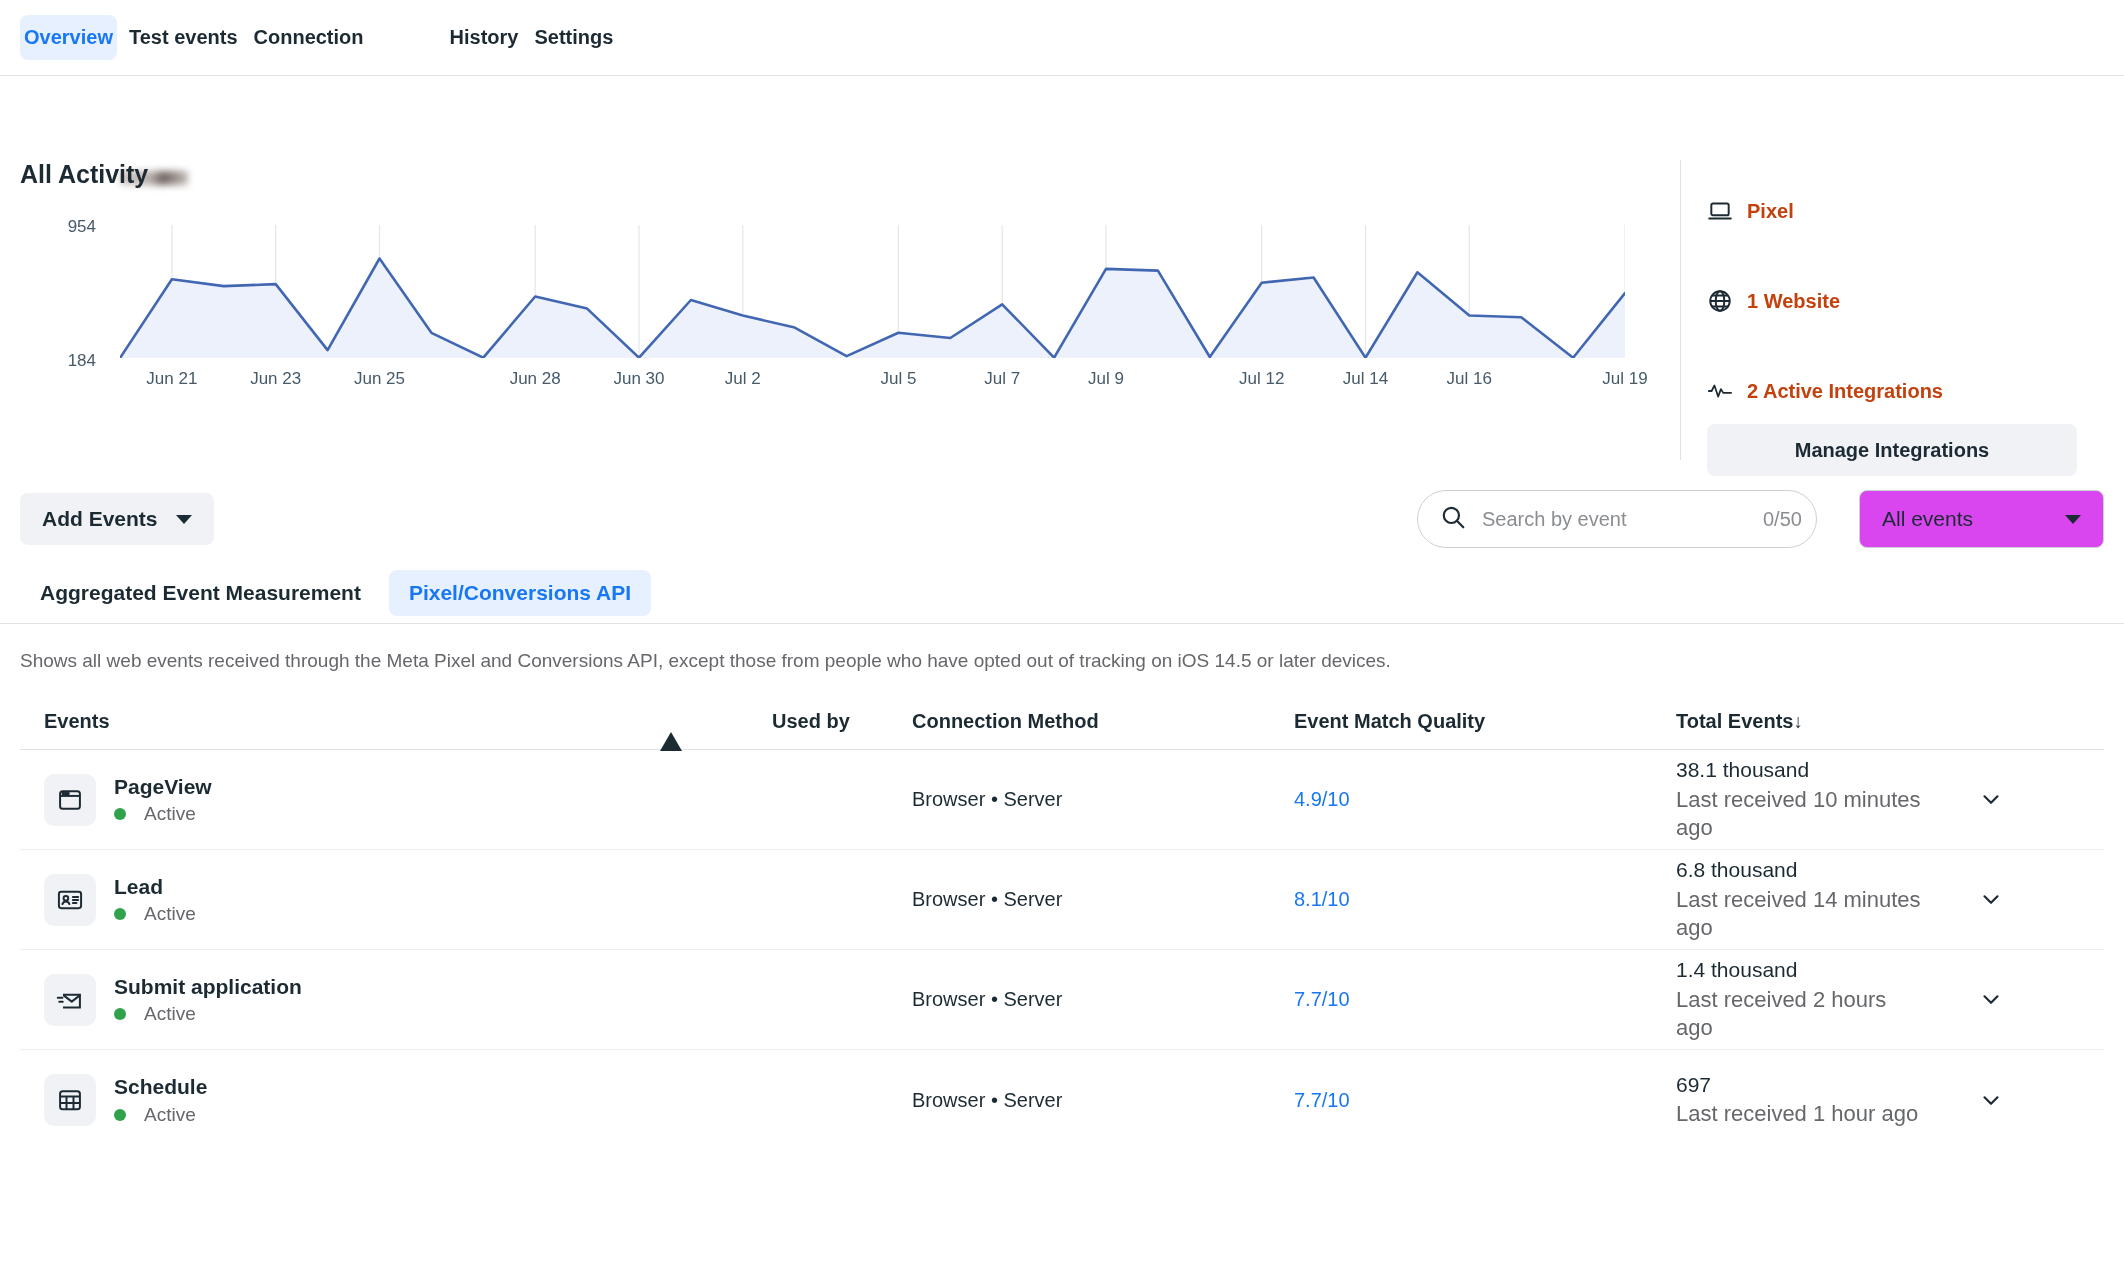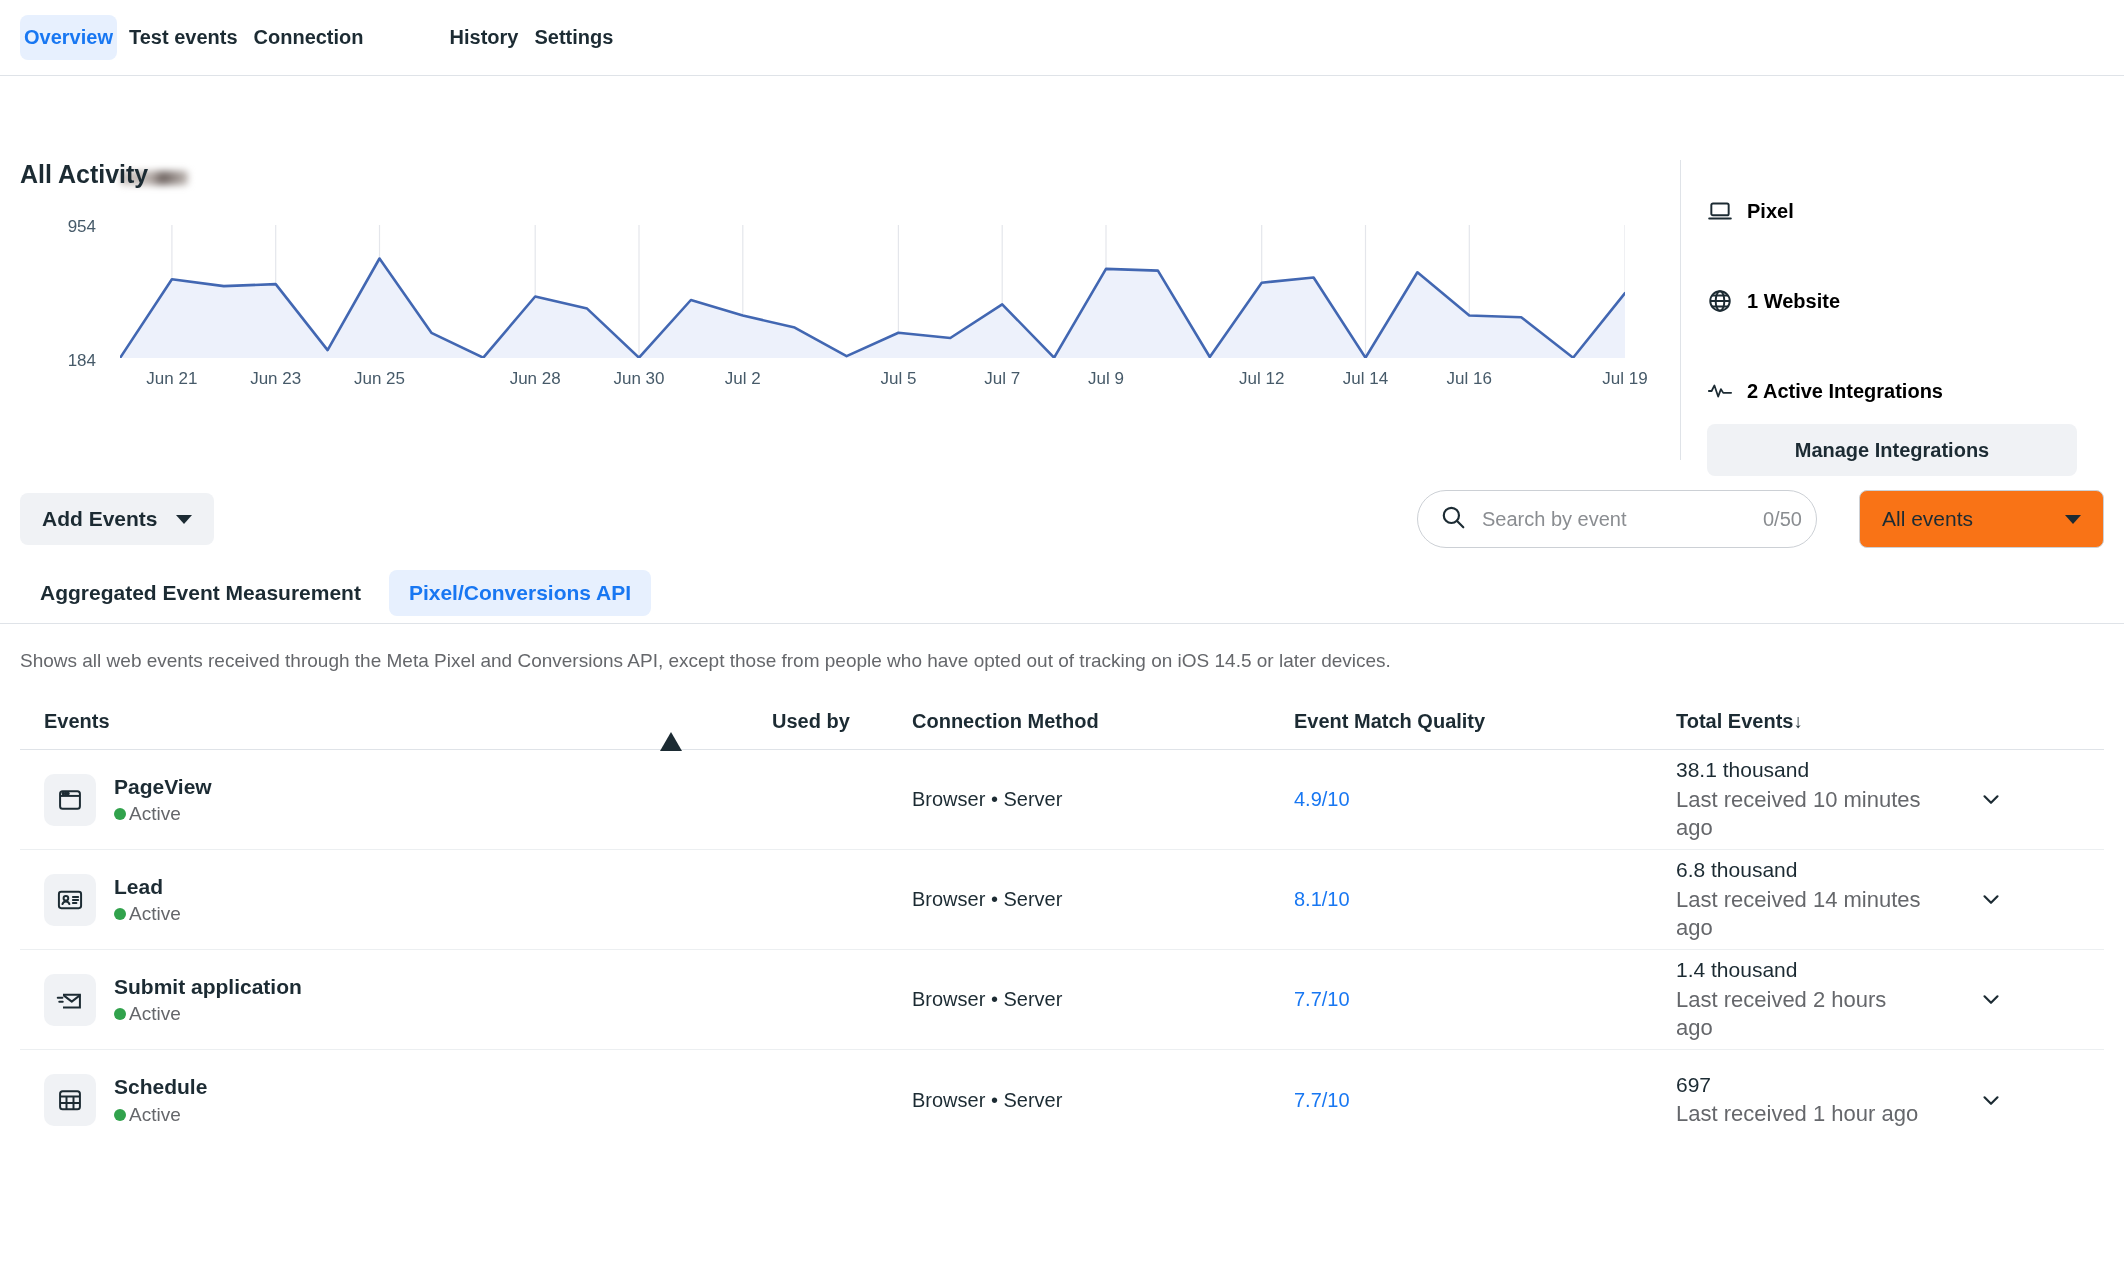--- a/index.html
+++ b/index.html
@@ -95,21 +95,21 @@
     height: 300px;
   }
   .side-row {
     display: flex;
     align-items: center;
     gap: 14px;
     height: 46px;
     margin-bottom: 44px;
   }
   .side-row:nth-child(3) { margin-bottom: 10px; }
-  .side-label { font-size: 20px; font-weight: 700; color: #000000; }
+  .side-label { font-size: 20px; font-weight: 700; color: #c2410c; }
   .side-icon { width: 26px; height: 26px; display: flex; align-items: center; justify-content: center; }
   .manage-btn {
     display: block;
     width: 370px;
     height: 52px;
     line-height: 52px;
     text-align: center;
     background: #f0f2f5;
     border-radius: 8px;
     font-size: 20px;
@@ -170,21 +170,21 @@
   .filter-select {
     margin-left: 42px;
     display: flex; align-items: center;
     width: 245px; height: 58px;
     border: 1px solid #ccd0d5;
     border-radius: 8px;
     padding: 0 22px;
     font-size: 21px;
     color: #1c2b33;
     cursor: pointer;
-    background: #f97316;
+    background: #d946ef;
   }
   .filter-select .spacer2 { flex: 1; }
 
   
   .subtabs {
     display: flex;
     align-items: center;
     padding: 14px 20px 0 20px;
     gap: 8px;
     height: 74px;
@@ -251,21 +251,21 @@
   .trow:last-child { border-bottom: none; }
   .ev-cell { display: flex; align-items: center; gap: 18px; }
   .ev-icon {
     width: 52px; height: 52px;
     background: #f0f2f5;
     border-radius: 10px;
     display: flex; align-items: center; justify-content: center;
     flex: none;
   }
   .ev-name { font-size: 21px; font-weight: 700; color: #1c2b33; line-height: 1.25; }
-  .ev-status { font-size: 19px; color: #65676b; display: flex; align-items: center; gap: 3px; margin-top: 3px; }
+  .ev-status { font-size: 19px; color: #65676b; display: flex; align-items: center; gap: 18px; margin-top: 3px; }
   .dot { width: 12px; height: 12px; border-radius: 50%; background: #31a24c; display: inline-block; }
   .conn { font-size: 20px; color: #1c2b33; }
   .emq { font-size: 20px; color: #1877f2; cursor: pointer; }
   .total-wrap { display: flex; align-items: center; }
   .total-txt { width: 250px; }
   .total-num { font-size: 21px; color: #1c2b33; line-height: 1.3; }
   .total-sub { font-size: 22px; color: #65676b; line-height: 1.3; margin-top: 2px; }
   .chev {
     width: 34px; height: 34px;
     margin-left: 48px;

